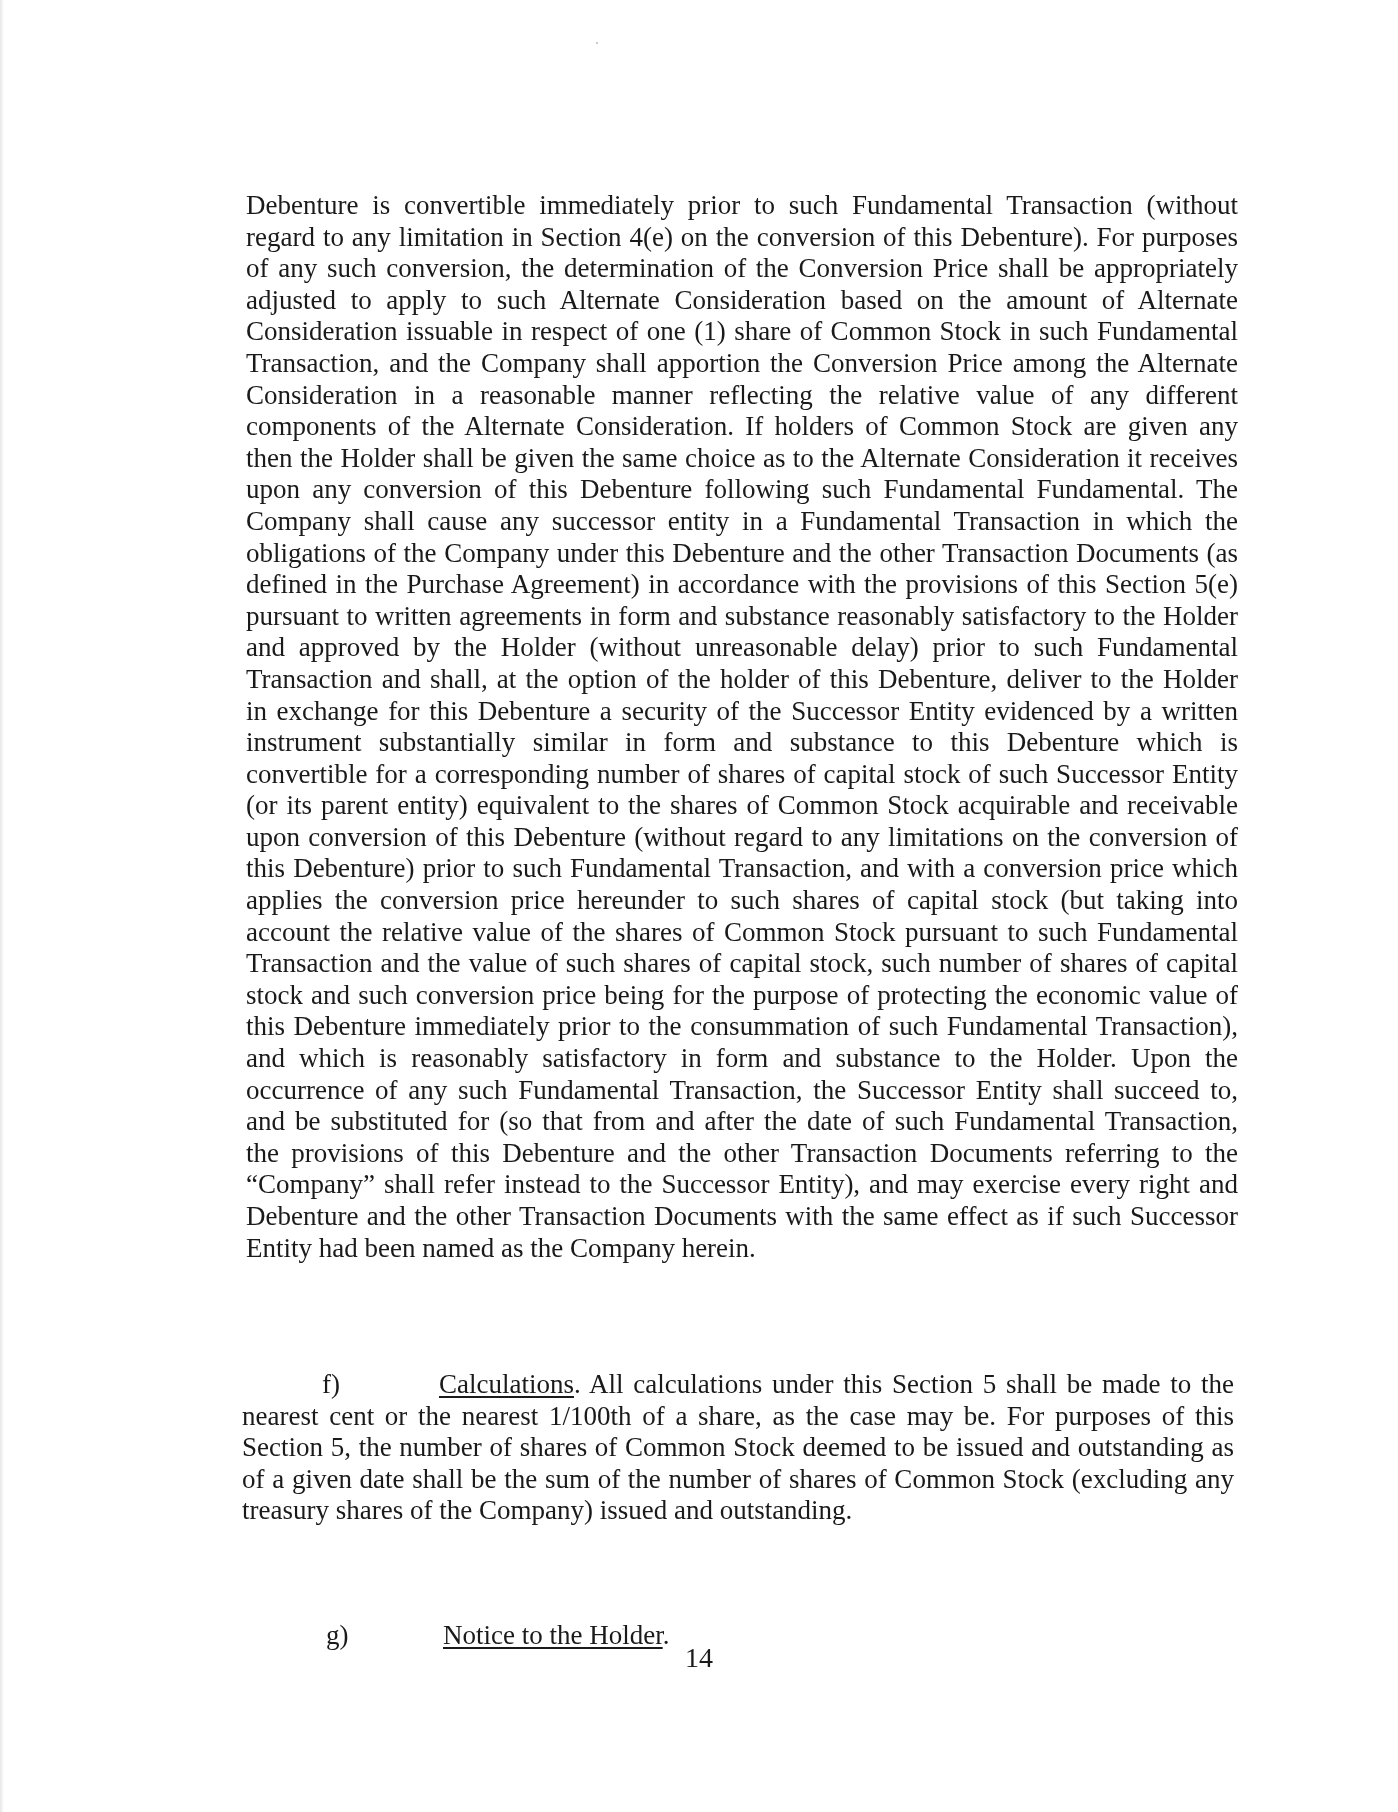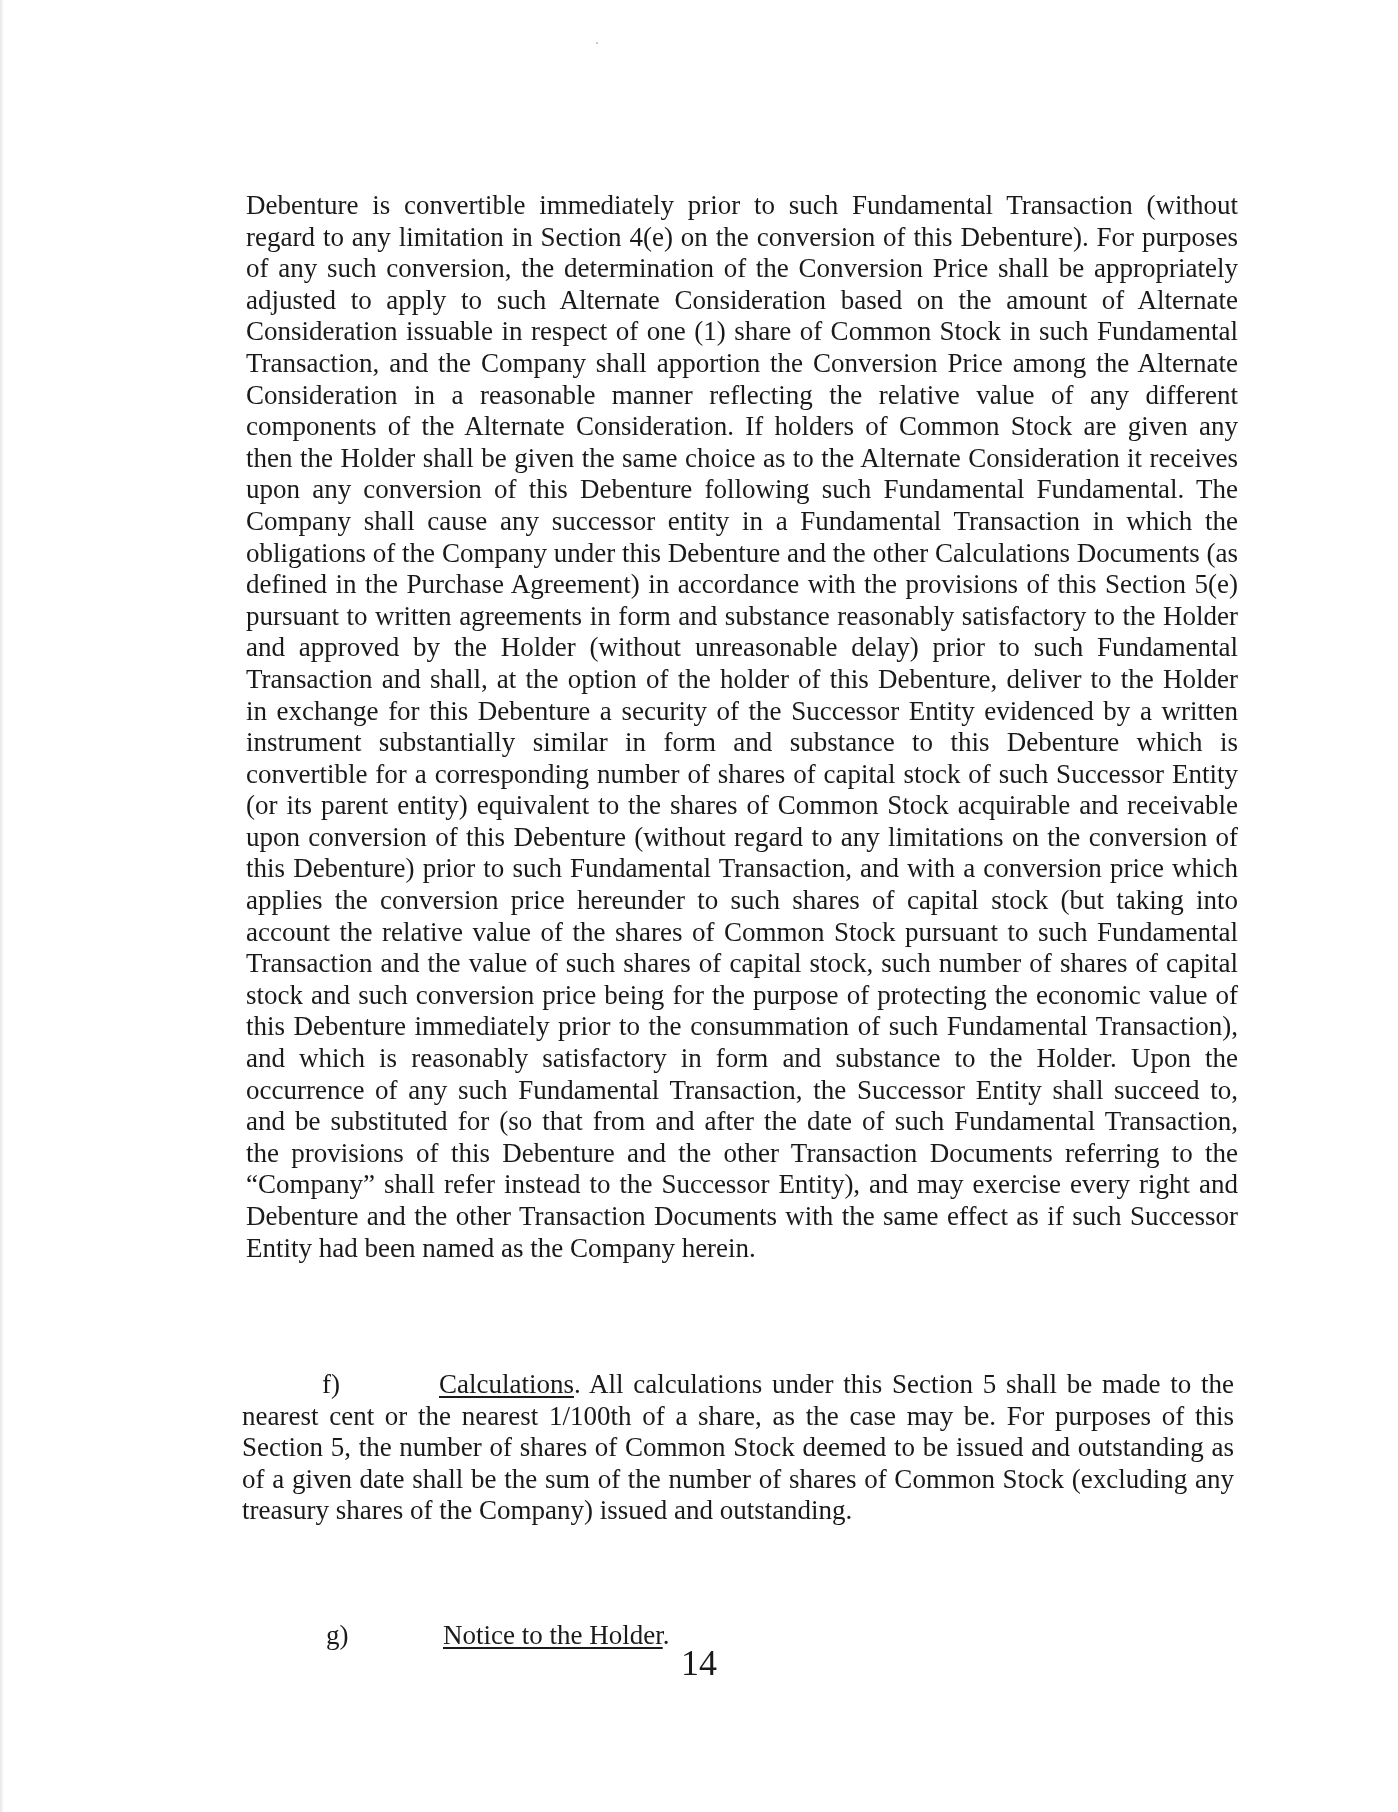--- a/index.html
+++ b/index.html
@@ -11,21 +11,21 @@
   .body-text {
     position:absolute; left:246px; top:178px; width:992px;
     font-size:27px; line-height:31.6px;margin-top:12px;
   }
   .line { display:block; white-space:nowrap; text-align:justify; text-align-last:justify; height:31.6px; }
   .line.last { text-align-last:left; }
   .u { text-decoration:underline; text-underline-offset:3px; }
   .para-f { position:absolute; left:242px; top:1369px; width:992px; font-size:27px; line-height:31.6px; }
   .para-g { position:absolute; left:246px; top:1572px; width:992px; font-size:27px; line-height:31.6px;margin-top:48px; }
   .enum { display:inline-block; width:117px; padding-left:80px; }
-  .page-num { position:absolute; left:0; width:1398px; top:1642px; text-align:center; font-size:36px; }
+  .page-num { position:absolute; left:0; width:1398px; top:1642px; text-align:center; font-size:28px; }
   .speck { position:absolute; left:596px; top:42px; width:2px; height:2px; background:#ccc; }
   .speck2 { position:absolute; left:622px; top:1628px; width:2px; height:2px; background:#ddd; }
 </style>
 </head>
 <body>
 
 <div class="page-edge"></div>
 <div class="speck"></div>
 <div class="speck2"></div>
 
@@ -34,21 +34,21 @@
   <span class="line">regard to any limitation in Section 4(e) on the conversion of this Debenture).  For purposes</span>
   <span class="line">of any such conversion, the determination of the Conversion Price shall be appropriately</span>
   <span class="line">adjusted to apply to such Alternate Consideration based on the amount of Alternate</span>
   <span class="line">Consideration issuable in respect of one (1) share of Common Stock in such Fundamental</span>
   <span class="line">Transaction, and the Company shall apportion the Conversion Price among the Alternate</span>
   <span class="line">Consideration in a reasonable manner reflecting the relative value of any different</span>
   <span class="line">components of the Alternate Consideration.  If holders of Common Stock are given any</span>
   <span class="line">then the Holder shall be given the same choice as to the Alternate Consideration it receives</span>
   <span class="line">upon any conversion of this Debenture following such Fundamental Fundamental.  The</span>
   <span class="line">Company shall cause any successor entity in a Fundamental Transaction in which the</span>
-  <span class="line">obligations of the Company under this Debenture and the other Calculations Documents (as</span>
+  <span class="line">obligations of the Company under this Debenture and the other Transaction Documents (as</span>
   <span class="line">defined in the Purchase Agreement) in accordance with the provisions of this Section 5(e)</span>
   <span class="line">pursuant to written agreements in form and substance reasonably satisfactory to the Holder</span>
   <span class="line">and approved by the Holder (without unreasonable delay) prior to such Fundamental</span>
   <span class="line">Transaction and shall, at the option of the holder of this Debenture, deliver to the Holder</span>
   <span class="line">in exchange for this Debenture a security of the Successor Entity evidenced by a written</span>
   <span class="line">instrument substantially similar in form and substance to this Debenture which is</span>
   <span class="line">convertible for a corresponding number of shares of capital stock of such Successor Entity</span>
   <span class="line">(or its parent entity) equivalent to the shares of Common Stock acquirable and receivable</span>
   <span class="line">upon conversion of this Debenture (without regard to any limitations on the conversion of</span>
   <span class="line">this Debenture) prior to such Fundamental Transaction, and with a conversion price which</span>

